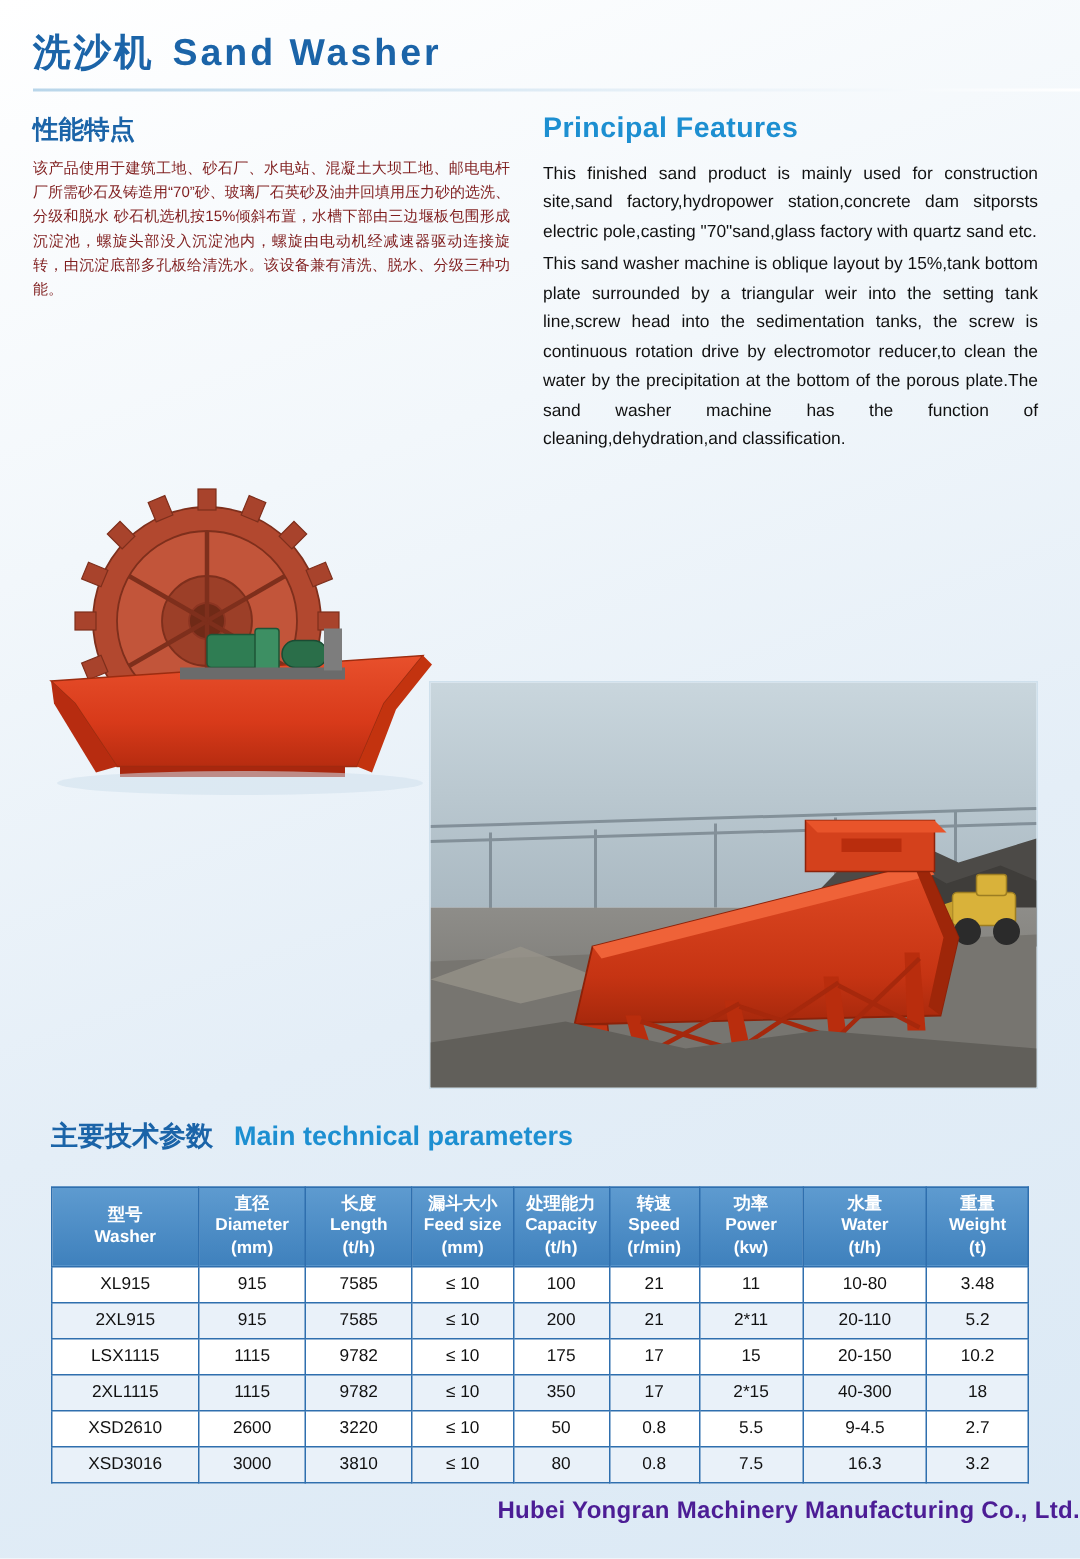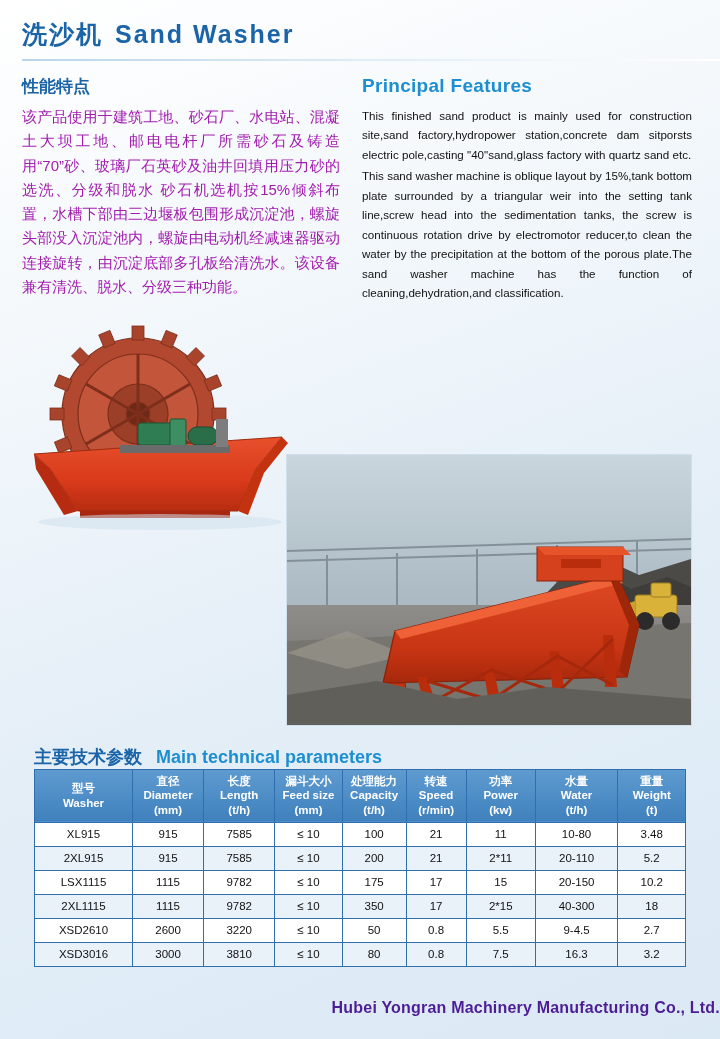--- a/index.html
+++ b/index.html
@@ -62,23 +62,23 @@
     margin-bottom: 7px;
   }
   .sect-title-en {
     color: #1d8fd1;
     font-size: 19px;
     font-weight: bold;
     margin-bottom: 9px;
     letter-spacing: 0.3px;
   }
   .cn-body {
-    font-size: 15px;
+    font-size: 10px;
     line-height: 1.62;
-    color: #a21caf;
+    color: #7f1d1d;
     text-align: justify;
   }
   .cn-body p { margin: 0; }
   .en-body {
     font-size: 11.6px;
     line-height: 1.68;
     color: #111;
     text-align: justify;
   }
   .en-body p { margin: 0 0 0 0; }
@@ -106,21 +106,21 @@
     overflow: hidden;
   }
   
   .params {
     padding: 6px 0 0 34px;
   }
   .params-title {
     font-size: 18px;
     font-weight: bold;
     color: #1b64a8;
-    margin-bottom: 0;
+    margin-bottom: 22px;
   }
   .params-title .en {
     color: #1d8fd1;
     margin-left: 14px;
   }
   table.spec {
     border-collapse: collapse;
     width: 652px;
     font-size: 11.5px;
     background: #fff;
@@ -179,21 +179,21 @@
   <div class="intro">
     <div class="col col-left">
       <div class="sect-title-cn">性能特点</div>
       <div class="cn-body">
         <p>该产品使用于建筑工地、砂石厂、水电站、混凝土大坝工地、邮电电杆厂所需砂石及铸造用“70”砂、玻璃厂石英砂及油井回填用压力砂的选洗、分级和脱水 砂石机选机按15%倾斜布置，水槽下部由三边堰板包围形成沉淀池，螺旋头部没入沉淀池内，螺旋由电动机经减速器驱动连接旋转，由沉淀底部多孔板给清洗水。该设备兼有清洗、脱水、分级三种功能。</p>
       </div>
     </div>
     <div class="col col-right">
       <div class="sect-title-en">Principal Features</div>
       <div class="en-body">
-        <p>This finished sand product is mainly used for construction site,sand factory,hydropower station,concrete dam sitporsts electric pole,casting "40"sand,glass factory with quartz sand etc.</p>
+        <p>This finished sand product is mainly used for construction site,sand factory,hydropower station,concrete dam sitporsts electric pole,casting "70"sand,glass factory with quartz sand etc.</p>
         <p>This sand washer machine is oblique layout by 15%,tank bottom plate surrounded by a triangular weir into the setting tank line,screw head into the sedimentation tanks, the screw is continuous rotation drive by electromotor reducer,to clean the water by the precipitation at the bottom of the porous plate.The sand washer machine has the function of cleaning,dehydration,and classification.</p>
       </div>
     </div>
   </div>
 
   <div class="images">
 
     <svg class="photo-wheel" viewBox="0 0 290 240">
       <defs>
         <linearGradient id="redtank" x1="0" y1="0" x2="0" y2="1">

